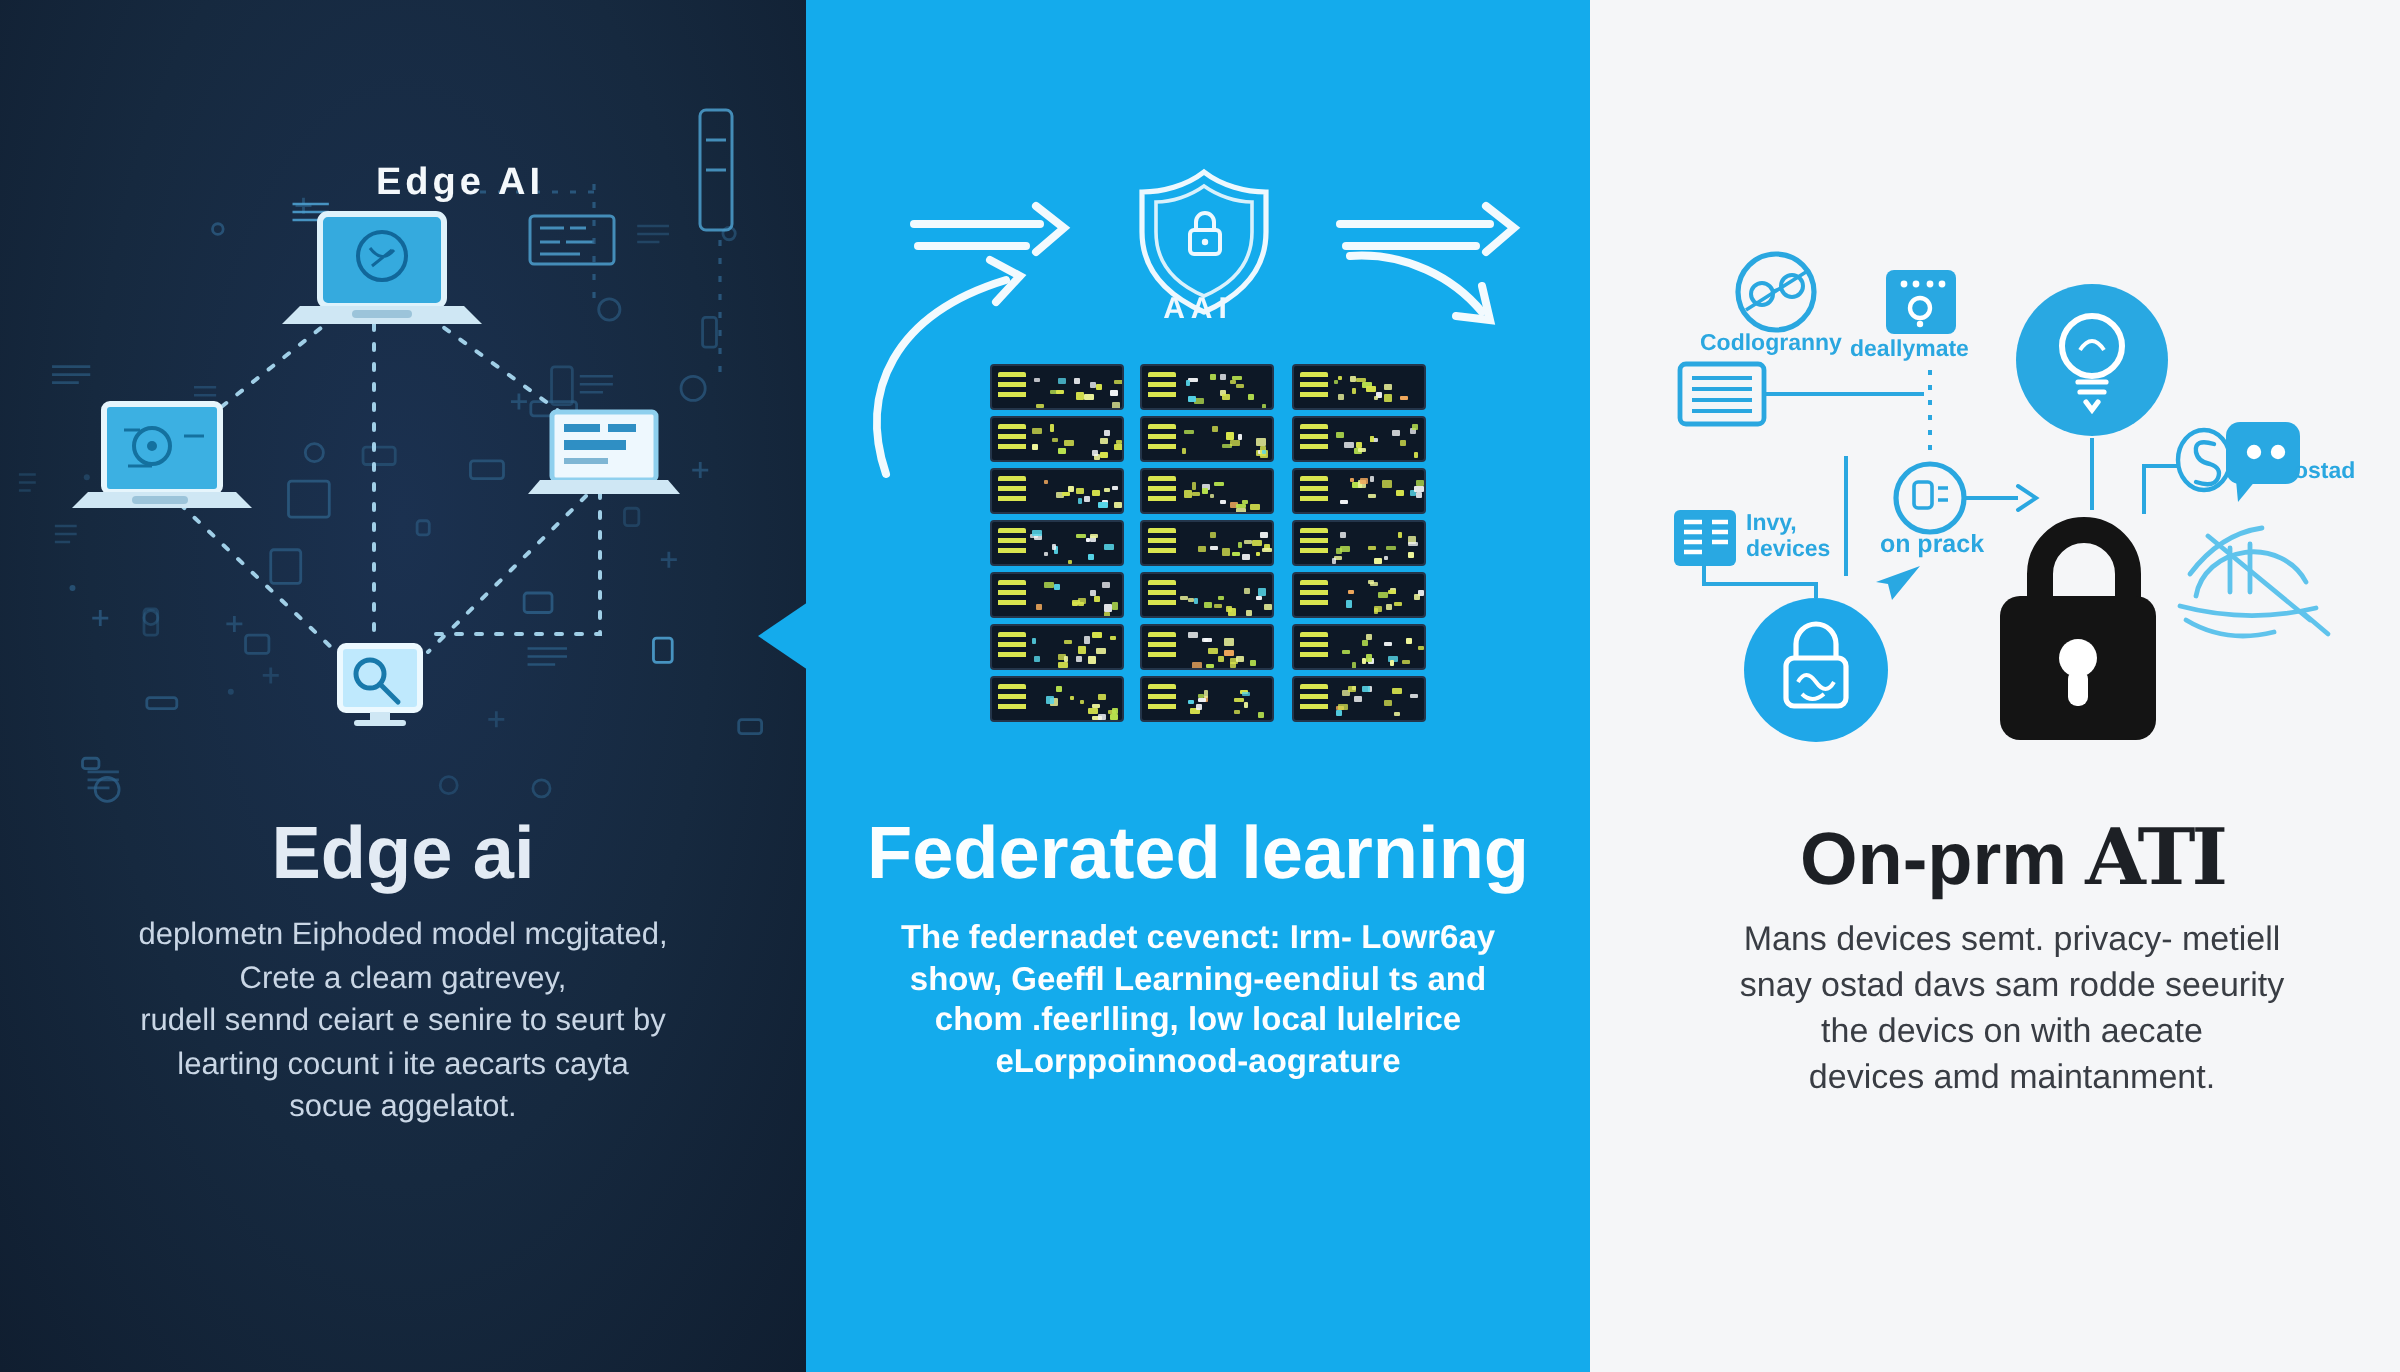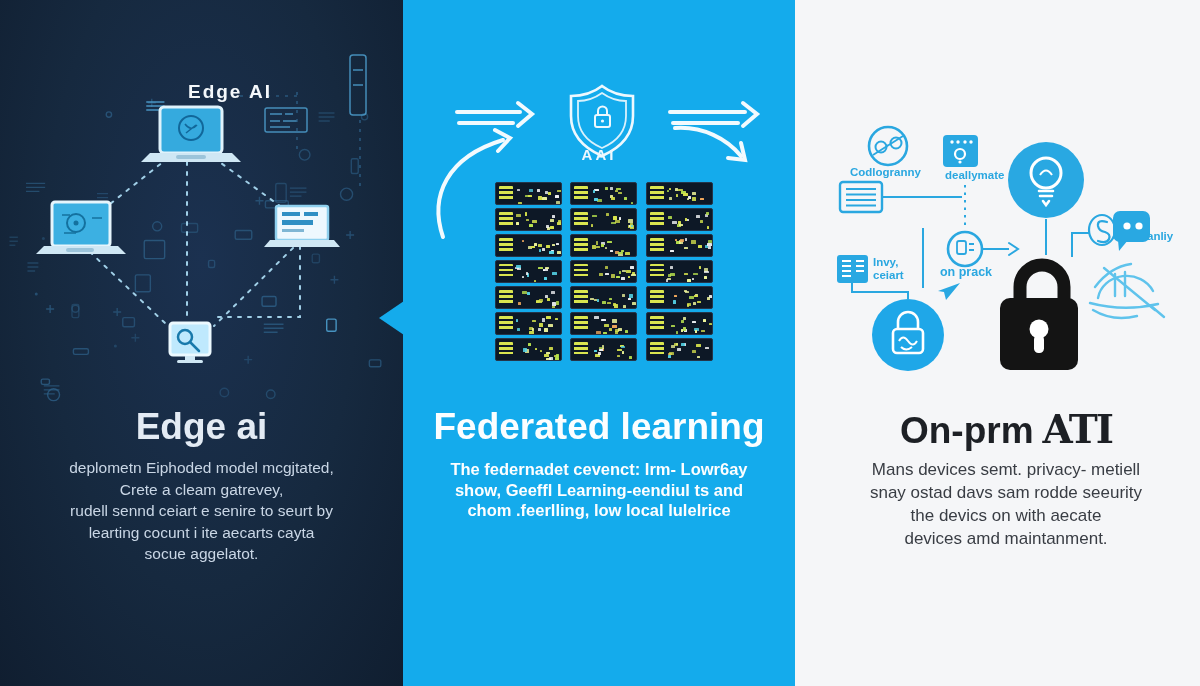--- a/index.html
+++ b/index.html
@@ -539,20 +539,21 @@
           <span class="rack-dot" style="background: rgb(215, 227, 76); left: 22.0183px; top: 12.882px; width: 4.49297px; height: 2.75896px; opacity: 0.75783;"></span>
           <span class="rack-dot" style="background: rgb(244, 246, 248); left: 58.1954px; top: 7.56965px; width: 4.01557px; height: 2.30174px; opacity: 0.827732;"></span>
         </div>
       </div>
 
     <div class="panel-title">Federated learning</div>
     <div class="body-text">
       <div>The federnadet cevenct: Irm- Lowr6ay</div>
       <div>show, Geeffl Learning-eendiul ts and</div>
       <div>chom .feerlling, low local lulelrice</div>
+      <div>eLorppoinnood-aograture</div>
     </div>
   </div>
 
   <div class="panel panel-light">
     <svg class="abs" style="left:0;top:0" width="405" height="400" viewBox="0 0 405 400">
 
       <g stroke="#2aa7e0" stroke-width="2" fill="none">
         <path d="M87,197 H167"></path>
         <path d="M170,185 V229" stroke-dasharray="2.5 5"></path>
         <path d="M57,283 V292 H113 V299"></path>
@@ -638,27 +639,27 @@
         <path d="M295,303 q34,9 68,1"></path>
         <path d="M320,274 v22 M330,272 v24"></path>
         <path d="M309,268 L360,310"></path>
         <path d="M300,287 Q315,267 336,264"></path>
         <path d="M356,306 l13,11"></path>
         <path d="M298,310 q20,12 44,6"></path>
       </g>
     </svg>
 
     <div class="flow-label" style="left:55px;top:166px;width:66px;">Codlogranny</div>
-    <div class="flow-label" style="left:150px;top:169px;width:56px;">deallymate</div>
+    <div class="flow-label" style="left:130px;top:169px;width:56px;">deallymate</div>
     <div class="flow-label" style="left:78px;top:256px;width:60px;text-align:left;">
       <div>Invy,</div>
-      <div>ceiart</div>
+      <div>devices</div>
     </div>
     <div class="flow-label" style="left:141px;top:266px;width:60px;font-size:12.5px;">on prack</div>
-    <div class="flow-label" style="left:352px;top:230px;width:40px;text-align:left;">anliy</div>
+    <div class="flow-label" style="left:352px;top:230px;width:40px;text-align:left;">ostad</div>
 
     <div class="panel-title">
       <span>On-prm</span><span class="title-suffix">ATI</span>
     </div>
     <div class="body-text">
       <div>Mans devices semt. privacy- metiell</div>
       <div>snay ostad davs sam rodde  seeurity</div>
       <div>the devics on with aecate</div>
       <div>devices amd maintanment.</div>
     </div>

